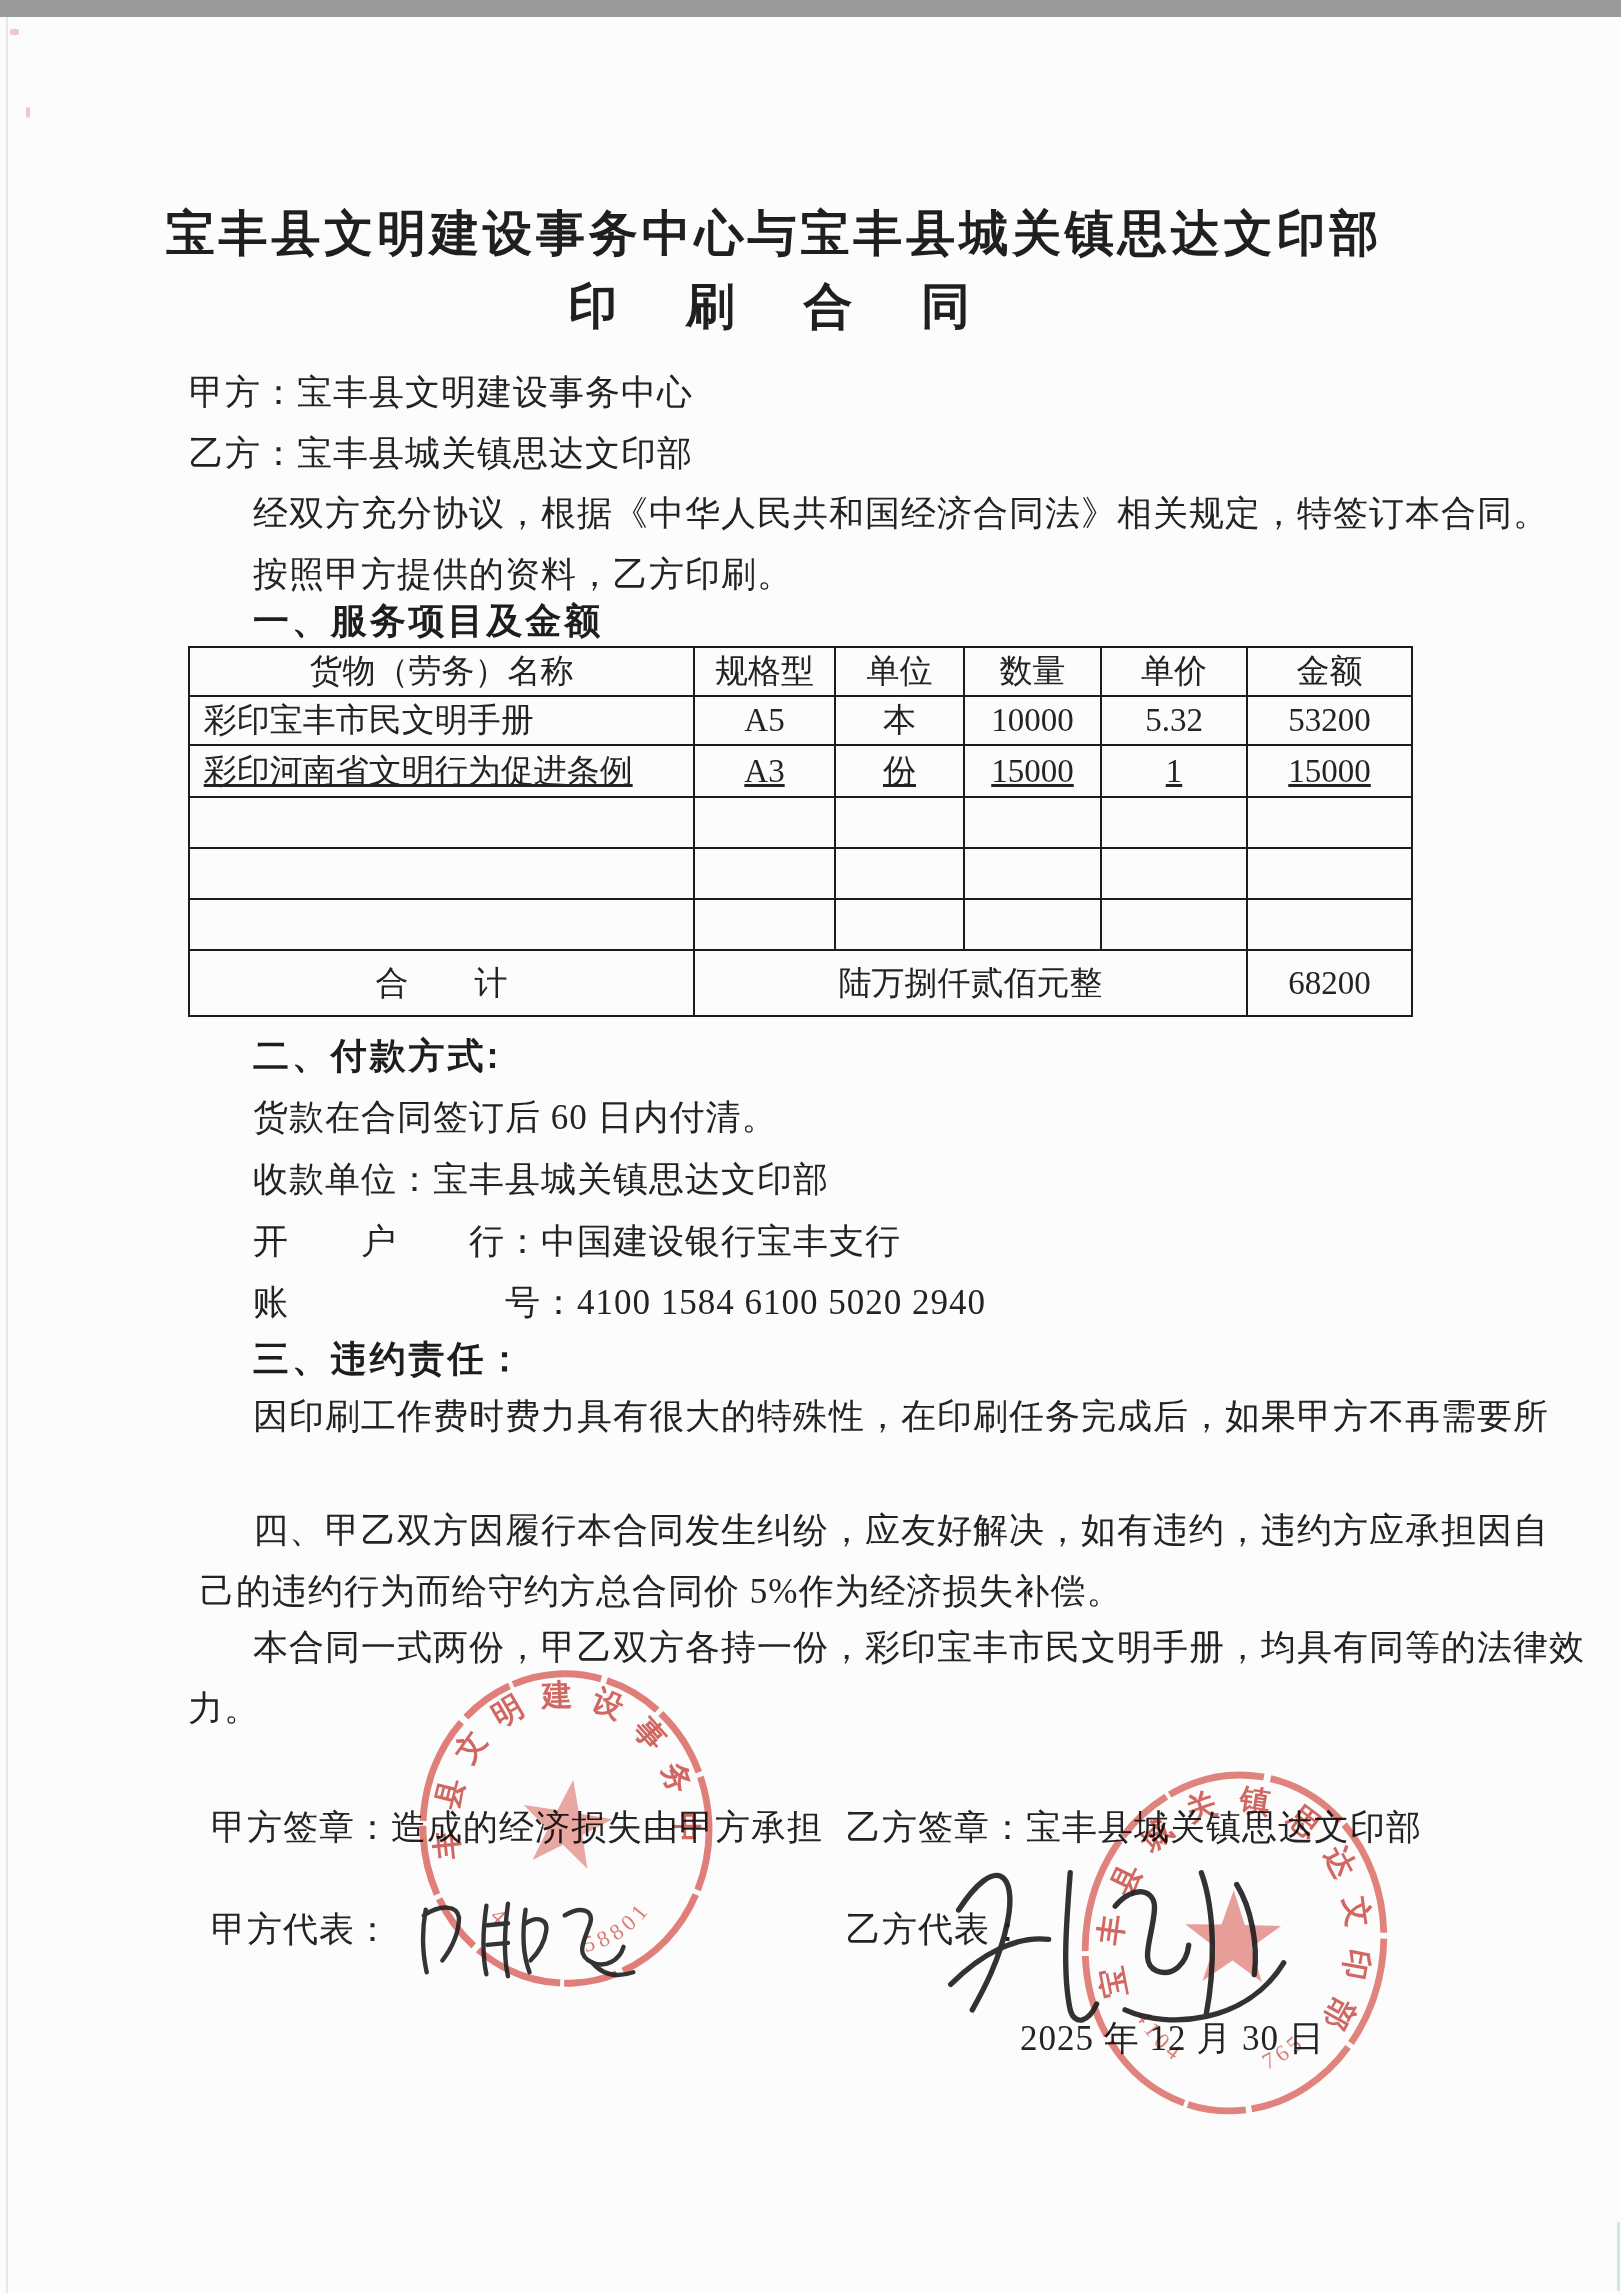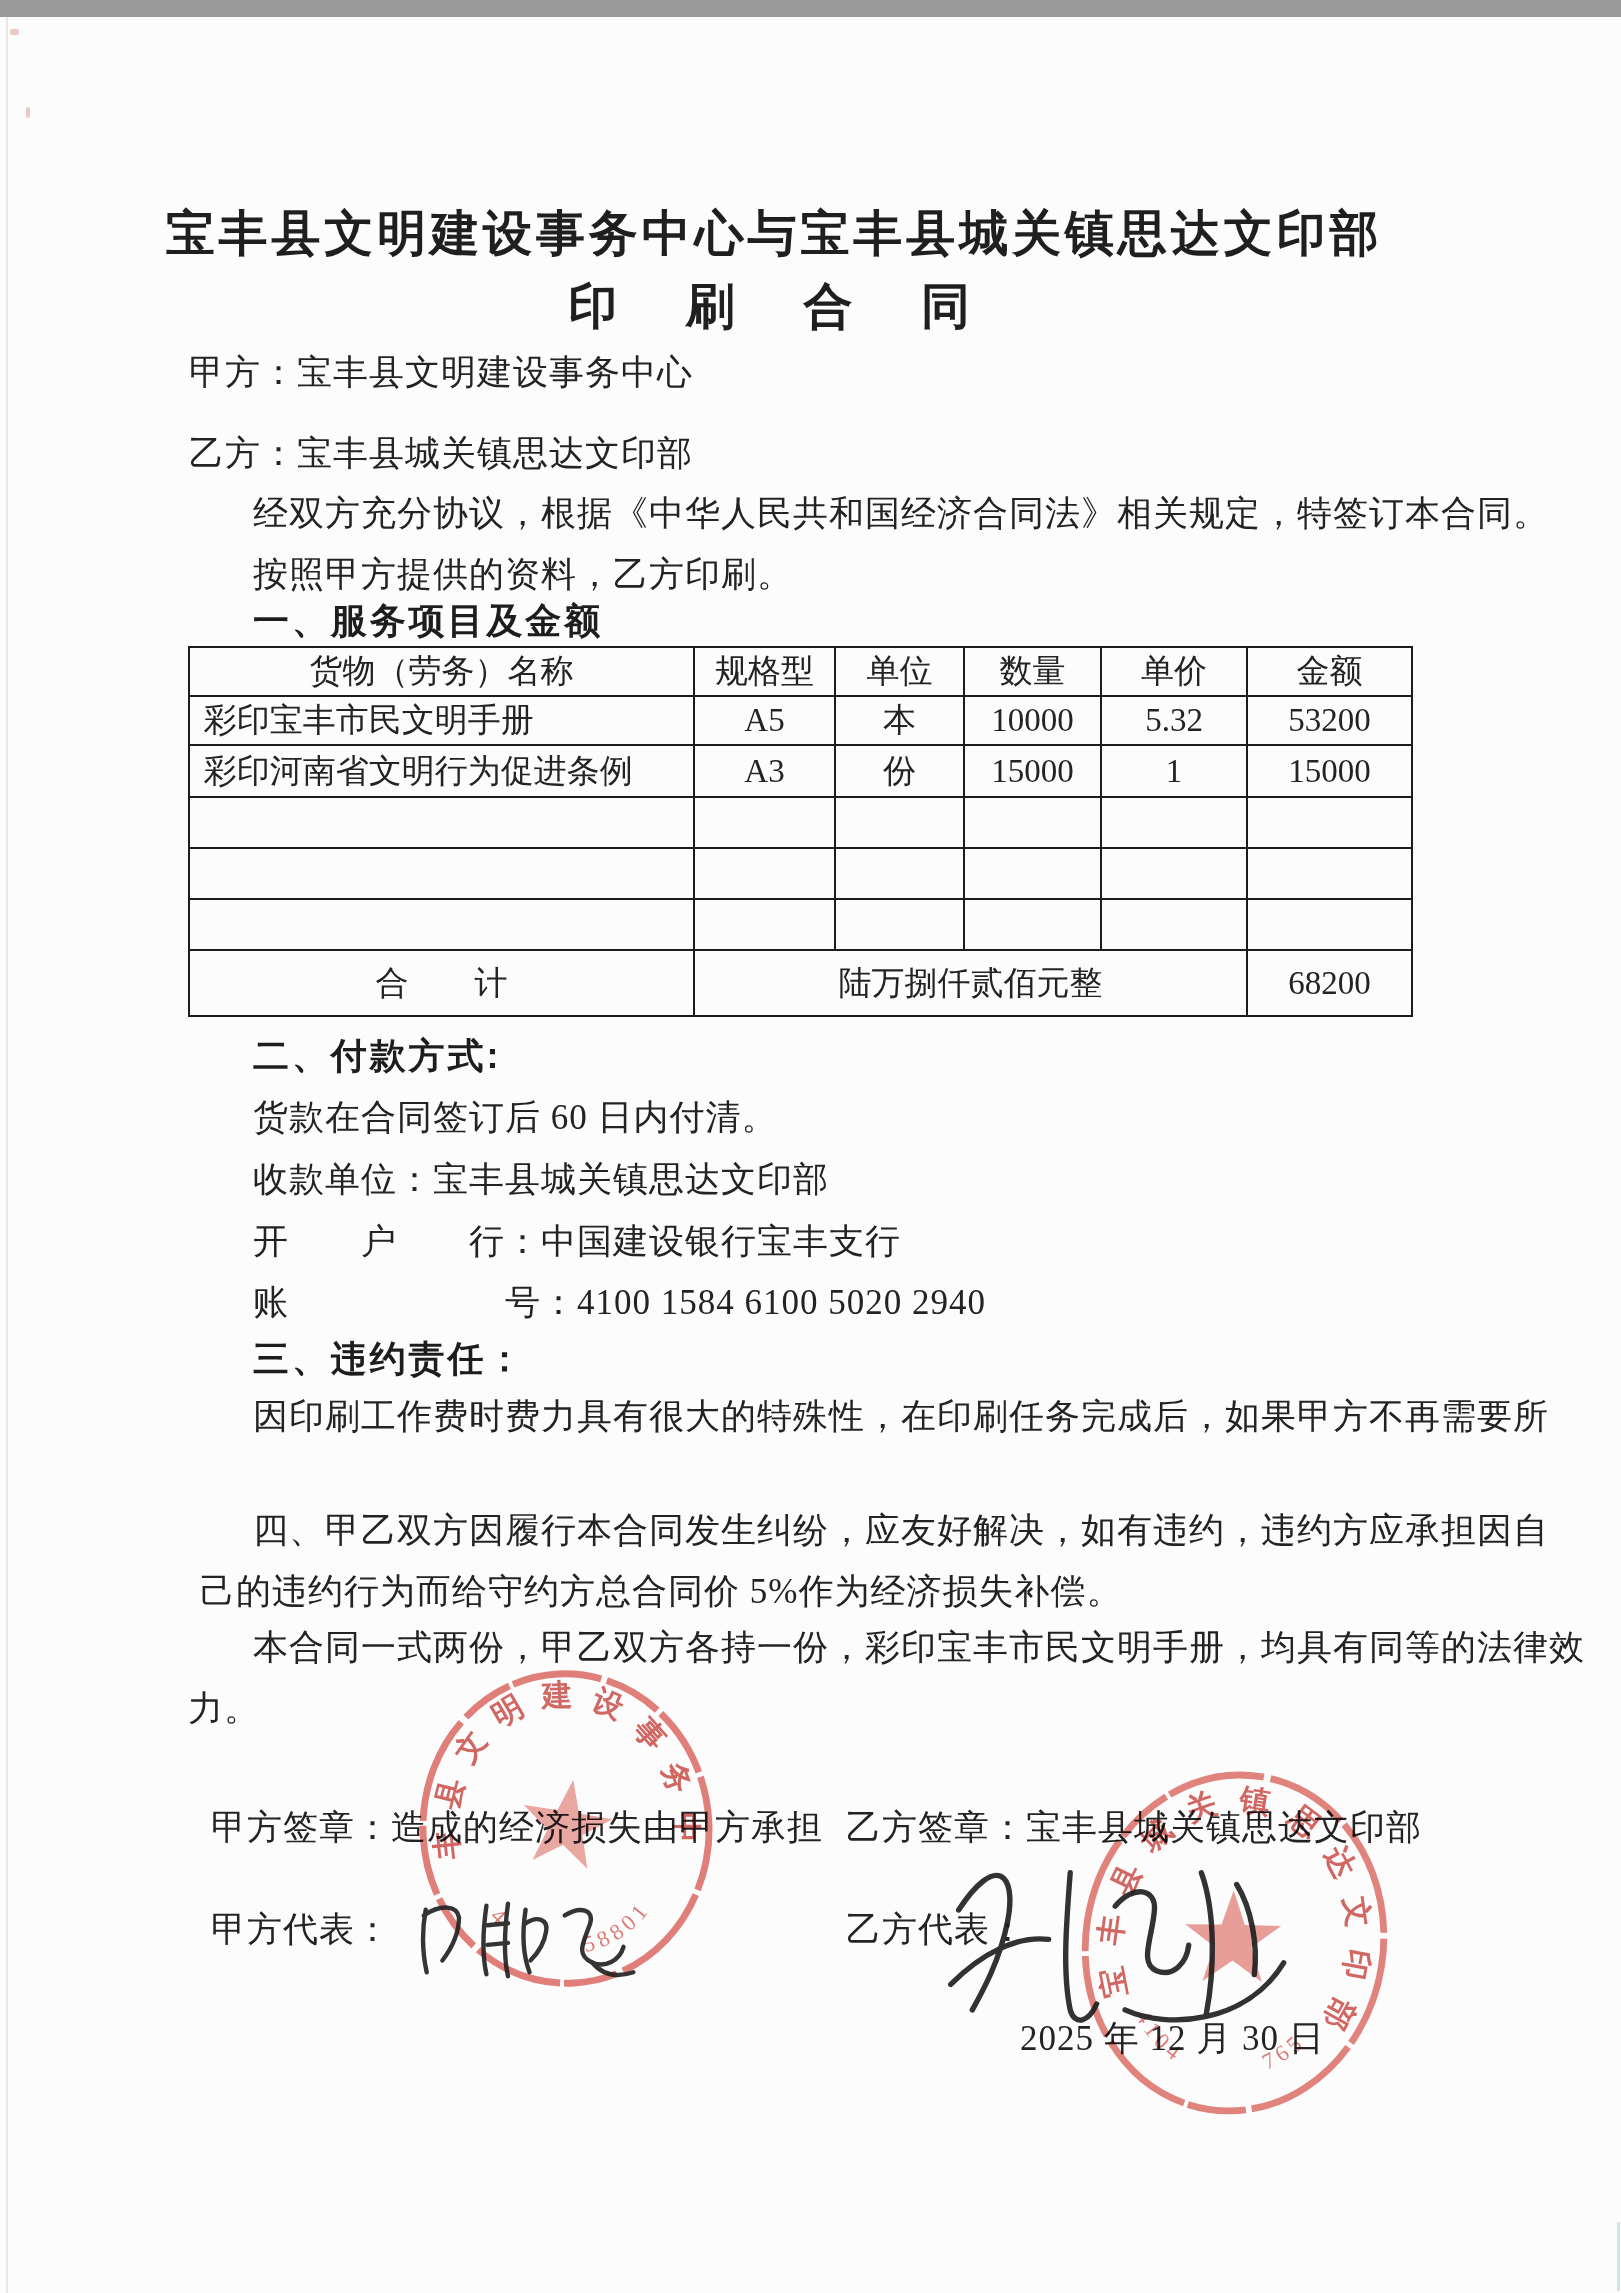--- a/index.html
+++ b/index.html
@@ -25,21 +25,21 @@
     position:absolute;left:188px;top:629px;width:1223px;
     border-collapse:collapse;table-layout:fixed;
     border:2.9px solid #1c1c1c;
   }
   table.items td{
     border:2px solid #1c1c1c;font-size:33px;text-align:center;
     vertical-align:middle;white-space:pre;overflow:hidden;padding:0;
   }
   table.items tr:nth-child(1){height:49px;}
   table.items tr:nth-child(2){height:49px;}
-  table.items tr:nth-child(3){height:52px;}
+  table.items tr:nth-child(3){height:52px;text-decoration:underline;}
   table.items tr:nth-child(4){height:51px;}
   table.items tr:nth-child(5){height:51px;}
   table.items tr:nth-child(6){height:51px;}
   table.items tr:nth-child(7){height:66px;}
   table.items td.name{text-align:left;padding-left:13.7px;}
 
   .stamp{position:absolute;mix-blend-mode:multiply;opacity:.92;}
   .sig{position:absolute;}
 </style>
 </head>
@@ -48,21 +48,21 @@
 <div class="page">
 
   <div class="scan-edge-left"></div>
   <div class="scan-edge-right"></div>
   <div class="speck s1"></div>
   <div class="speck s2"></div>
 
   <div class="title" style="top:184px;">宝丰县文明建设事务中心与宝丰县城关镇思达文印部</div>
   <div class="title" style="top:257px;letter-spacing:9.8px;">印　刷　合　同</div>
 
-  <div class="line" style="left:189px;top:335px;">甲方：宝丰县文明建设事务中心</div>
+  <div class="line" style="left:189px;top:355px;">甲方：宝丰县文明建设事务中心</div>
   <div class="line" style="left:189px;top:416px;">乙方：宝丰县城关镇思达文印部</div>
   <div class="line" style="left:253px;top:476px;">经双方充分协议，根据《中华人民共和国经济合同法》相关规定，特签订本合同。</div>
   <div class="line" style="left:253px;top:537px;">按照甲方提供的资料，乙方印刷。</div>
 
   <div class="line heading" style="left:253px;top:582px;">一、服务项目及金额</div>
 
   <table class="items">
     <colgroup>
       <col style="width:505px">
         <col style="width:141px">

